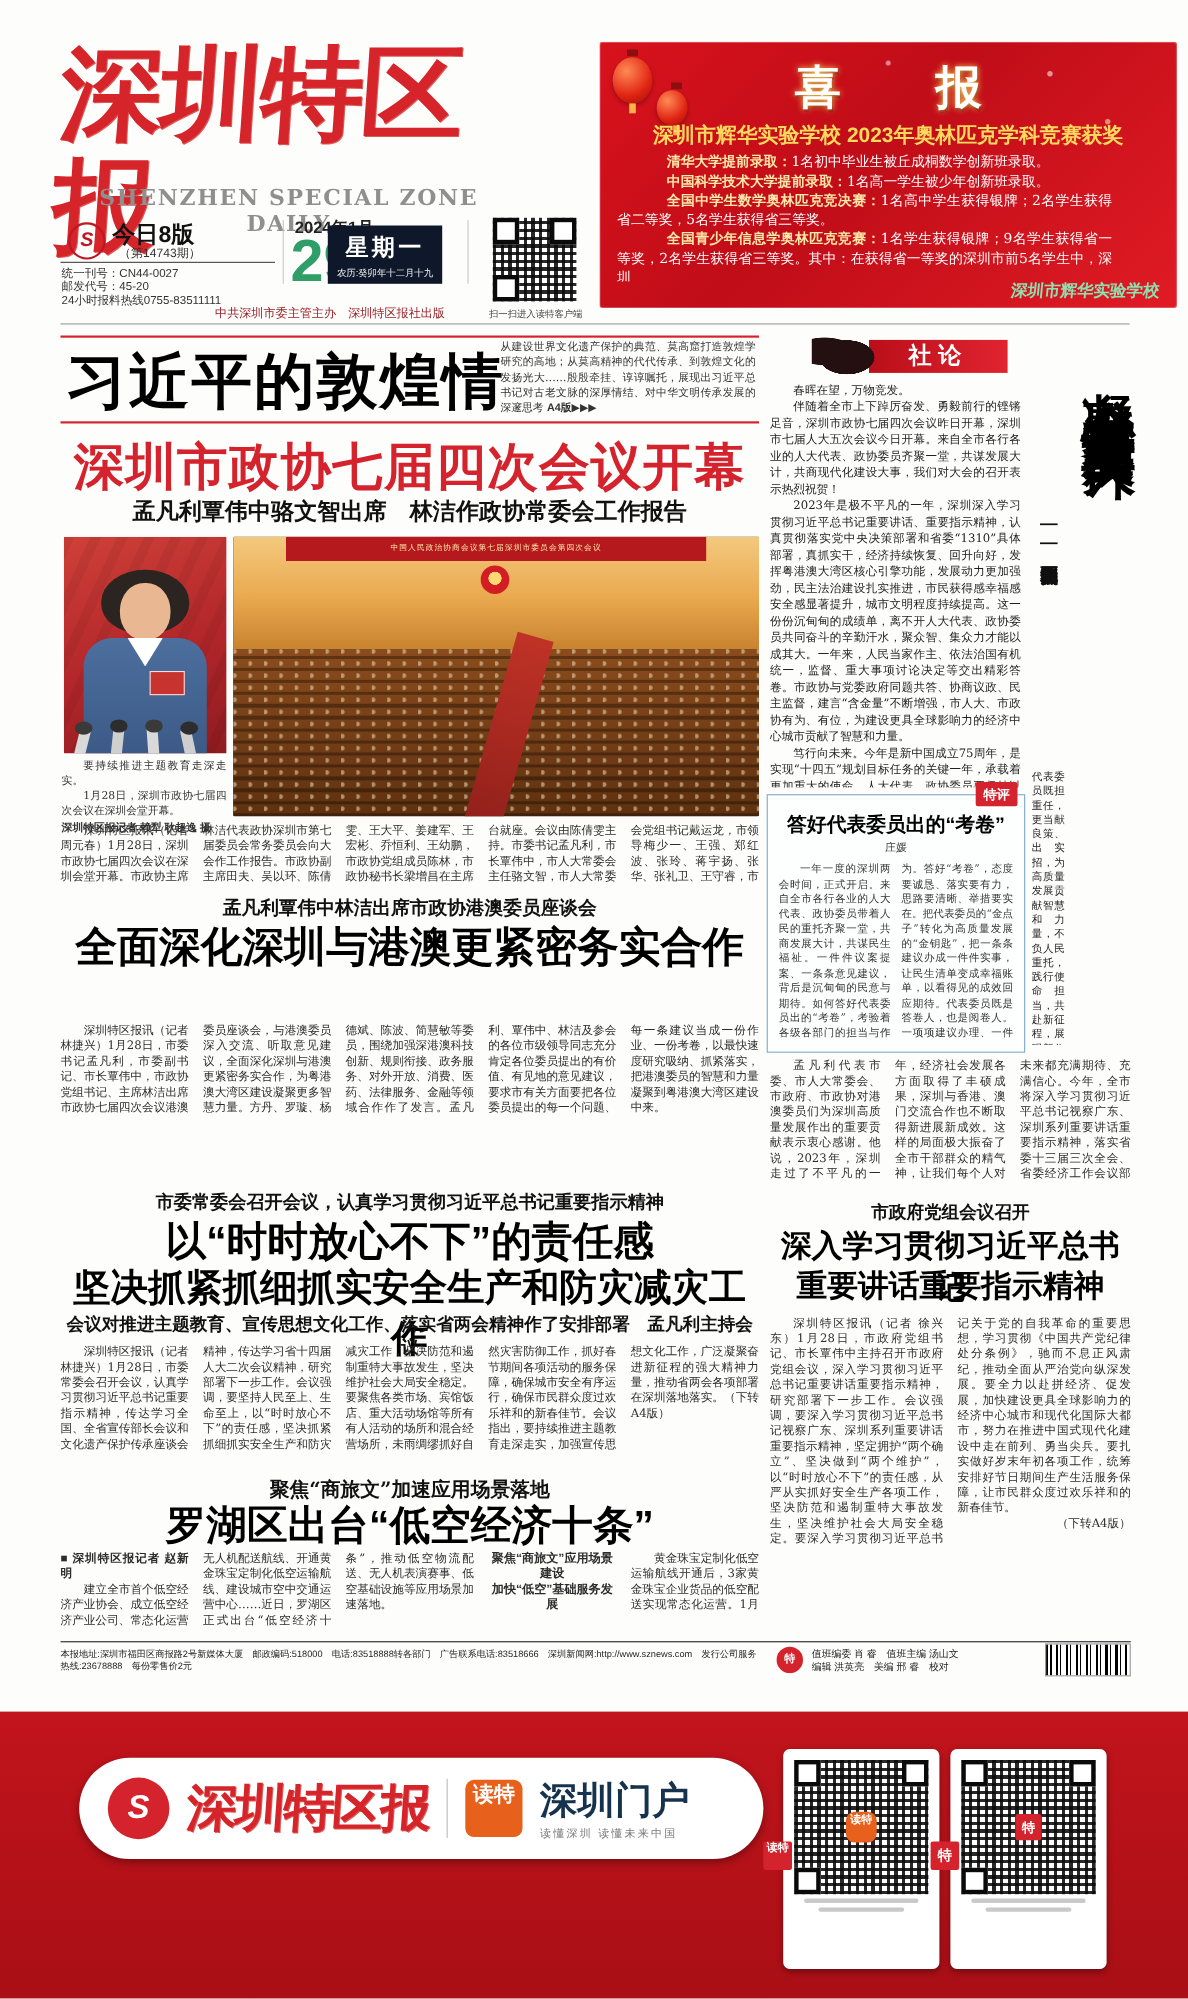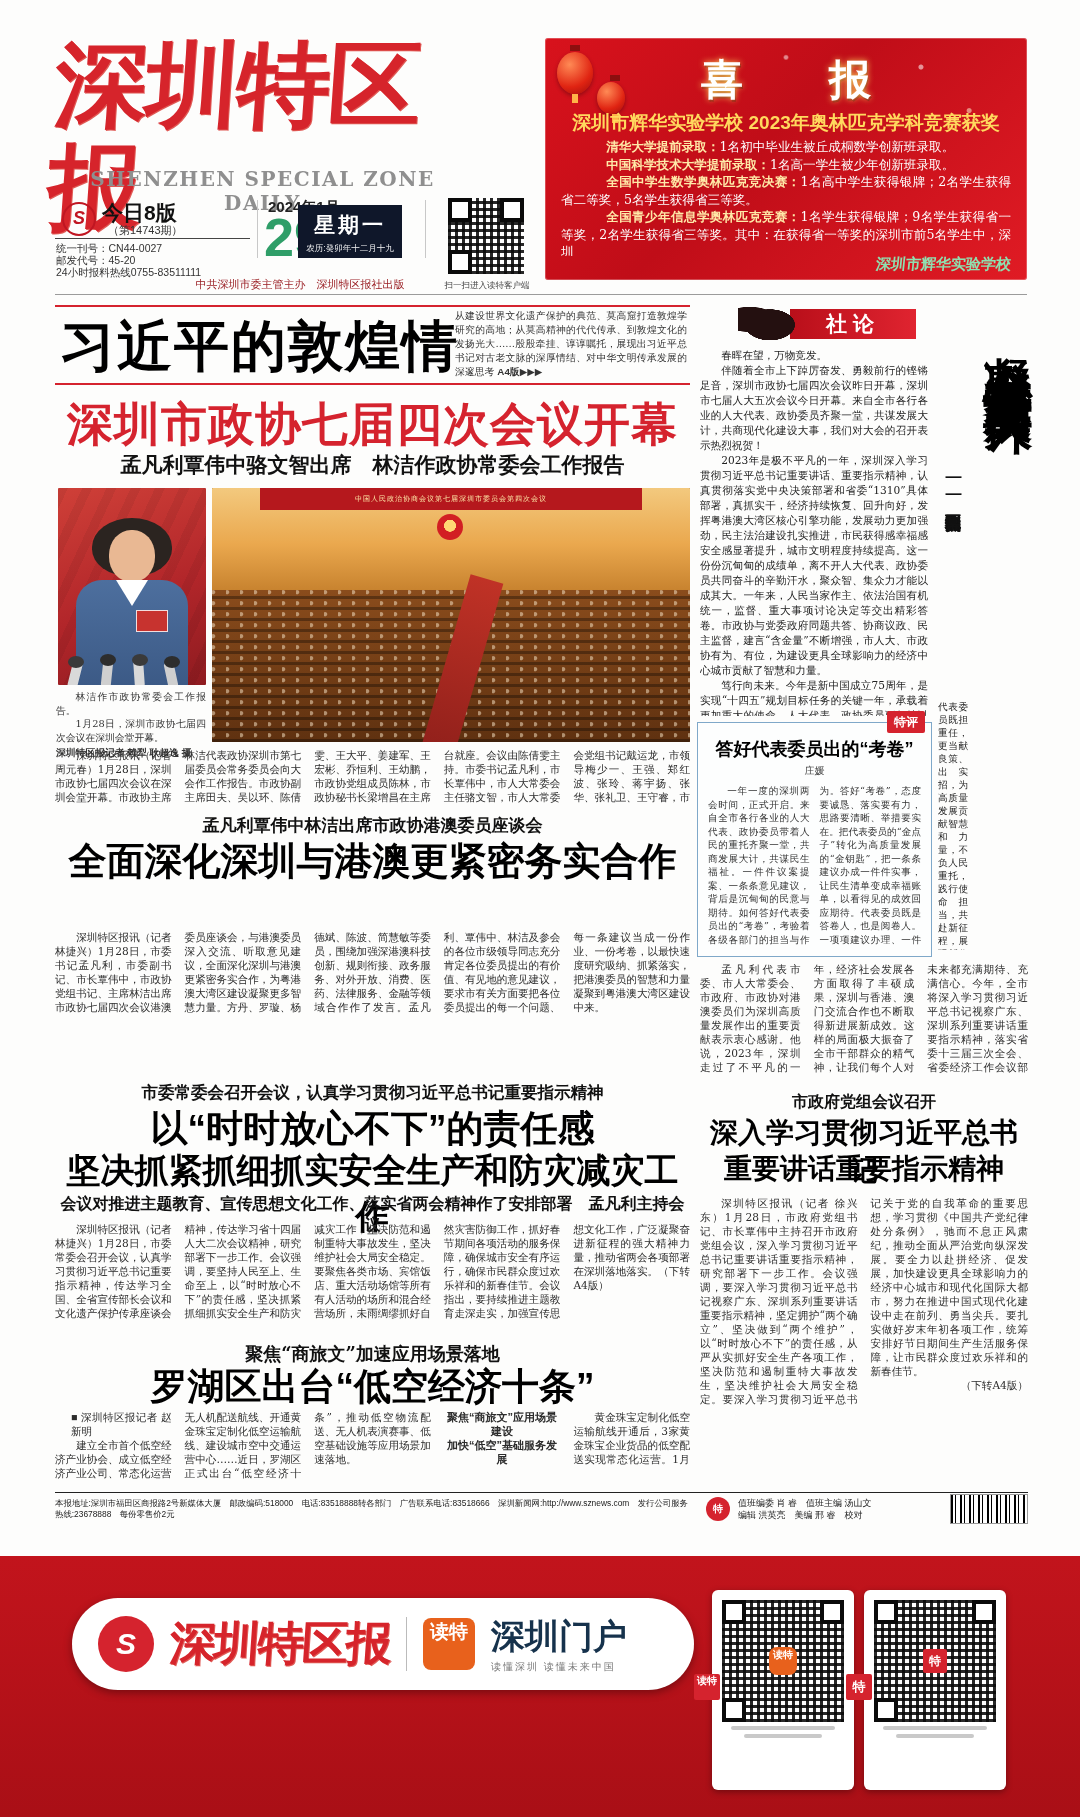--- a/index.html
+++ b/index.html
@@ -31,21 +31,21 @@
   .qr .f1,.qr .f2,.qr .f3{position:absolute;width:16px;height:16px;border:4px solid #0a0a0a;background:#fff;}
   .qr .f1{left:0;top:0}.qr .f2{right:0;top:0}.qr .f3{left:0;bottom:0}
   
   .xibao{background:linear-gradient(135deg,#d8121c 0%,#c00d18 45%,#e01b24 100%);
          border-radius:3px;box-shadow:inset 0 0 0 1px rgba(255,255,255,.25);
          background-image:
            radial-gradient(circle at 78% 12%, rgba(255,255,255,.55) 0 2px, transparent 3px),
            radial-gradient(circle at 60% 25%, rgba(255,255,255,.5) 0 1.5px, transparent 3px),
            radial-gradient(circle at 88% 30%, rgba(255,255,220,.5) 0 2px, transparent 3px),
            radial-gradient(circle at 50% 8%, rgba(255,255,255,.5) 0 1.5px, transparent 3px),
-           linear-gradient(135deg,#d8121c 0%,#c00d18 45%,#e01b24 100%);}
+           linear-gradient(135deg,#d8121c 0%,#c00d18 45%,#e01b24 100%); padding-left: 43px;}
   .lantern{position:absolute;width:36px;height:42px;border-radius:50%;
            background:radial-gradient(circle at 35% 30%,#ff8a55,#e02412 60%,#9f0c0c);
            box-shadow:0 2px 4px rgba(0,0,0,.3);}
   .lantern:before{content:"";position:absolute;left:13px;top:-7px;width:10px;height:6px;background:#8c0f0f;}
   .lantern:after{content:"";position:absolute;left:15px;bottom:-9px;width:6px;height:9px;background:#ffb347;}
   .xb-title{color:#fff;font-weight:900;letter-spacing:86px;text-indent:86px;
             text-shadow:0 0 6px #ffd95e,1px 2px 0 #8c0f0f;}
   .xb-line{color:#fefefe;font-size:12.6px;line-height:17.5px;text-indent:2em;}
   .xb-line b{color:#ffe9a8;margin-left:20px;}
   
@@ -174,21 +174,21 @@
     <div class="abs" style="left:47%;top:26px;width:26px;height:26px;border-radius:50%;background:radial-gradient(circle at 50% 45%,#ffd773 30%,#d21e23 32%);"></div>
     <div class="abs" style="left:0;top:40%;width:100%;height:60%;
          background:
            radial-gradient(circle at 8% 20%, rgba(240,220,190,.55) 0 1.6px, transparent 2.6px),
            repeating-linear-gradient(0deg, rgba(0,0,0,.32) 0 3px, transparent 3px 11px),
            linear-gradient(#8a4c1c,#5f3110);background-size:14px 11px,auto,auto;"></div>
     <div class="abs" style="left:54%;top:36%;width:34px;height:75%;background:linear-gradient(#c03226,#8e1f1a);transform:rotate(16deg);transform-origin:top;"></div>
   </div>
 
   <div class="abs just serif" style="left:56px;top:690px;width:150px;font-size:9.8px;line-height:13.5px;color:#333;">
-    <div style="text-indent:2em;">林洁作市政协常委会工作报告。</div>
+    <div style="text-indent:2em;">要持续推进主题教育走深走实。</div>
     <div style="text-indent:2em;">1月28日，深圳市政协七届四次会议在深圳会堂开幕。</div>
     <div class="sans" style="font-weight:700;margin-top:2px;">深圳特区报记者 赖犁 耿超逸 摄</div>
   </div>
 
   <div class="abs just clip colflow" style="left:55px;top:748px;width:635px;height:58px;column-count:5;">
       <span style="display:block;text-indent:2em;">深圳特区报讯（记者 周元春）1月28日，深圳市政协七届四次会议在深圳会堂开幕。市政协主席林洁代表政协深圳市第七届委员会常务委员会向大会作工作报告。市政协副主席田夫、吴以环、陈倩雯、王大平、姜建军、王宏彬、乔恒利、王幼鹏，市政协党组成员陈林，市政协秘书长梁增昌在主席台就座。会议由陈倩雯主持。市委书记孟凡利，市长覃伟中，市人大常委会主任骆文智，市人大常委会党组书记戴运龙，市领导梅少一、王强、郑红波、张玲、蒋宇扬、张华、张礼卫、王守睿，市政府秘书长高圣元出席会议，并在主席台就座。林洁代表政协深圳市第七届委员会常务委员会向大会作工作报告。（下转A4版）</span>
     </div>
 
   <div class="abs serif ctr" style="left:55px;top:814px;width:635px;font-size:17px;font-weight:700;color:#111;">孟凡利覃伟中林洁出席市政协港澳委员座谈会</div>
   <div class="abs sans ctr" style="left:55px;top:836px;width:635px;font-size:38px;font-weight:900;color:#000;">全面深化深圳与港澳更紧密务实合作</div>
@@ -222,21 +222,21 @@
   <div class="abs sans ctr" style="left:700px;top:1150px;width:328px;font-size:28px;font-weight:900;color:#000;">重要讲话重要指示精神</div>
   <div class="abs sans ctr" style="left:700px;top:1114px;width:328px;font-size:28px;font-weight:900;color:#000;">深入学习贯彻习近平总书记</div>
   <div class="abs just clip colflow" style="left:700px;top:1196px;width:328px;height:290px;column-count:2;">
     <span style="display:block;text-indent:2em;">深圳特区报讯（记者 徐兴东）1月28日，市政府党组书记、市长覃伟中主持召开市政府党组会议，深入学习贯彻习近平总书记重要讲话重要指示精神，研究部署下一步工作。会议强调，要深入学习贯彻习近平总书记视察广东、深圳系列重要讲话重要指示精神，坚定拥护“两个确立”、坚决做到“两个维护”，以“时时放心不下”的责任感，从严从实抓好安全生产各项工作，坚决防范和遏制重特大事故发生，坚决维护社会大局安全稳定。要深入学习贯彻习近平总书记关于党的自我革命的重要思想，学习贯彻《中国共产党纪律处分条例》，驰而不息正风肃纪，推动全面从严治党向纵深发展。要全力以赴拼经济、促发展，加快建设更具全球影响力的经济中心城市和现代化国际大都市，努力在推进中国式现代化建设中走在前列、勇当尖兵。要扎实做好岁末年初各项工作，统筹安排好节日期间生产生活服务保障，让市民群众度过欢乐祥和的新春佳节。</span>
     <span style="display:block;text-align:right;">（下转A4版）</span>
   </div>
 
   <div class="abs serif ctr" style="left:55px;top:1342px;width:635px;font-size:18px;font-weight:700;color:#111;">聚焦“商旅文”加速应用场景落地</div>
   <div class="abs sans ctr" style="left:55px;top:1362px;width:635px;font-size:37px;font-weight:900;color:#000;">罗湖区出台“低空经济十条”</div>
   <div class="abs just clip colflow" style="left:55px;top:1410px;width:635px;height:78px;column-count:5;">
-    <span class="sans" style="display:block;font-weight:400;margin-left:16px;">■ 深圳特区报记者 赵新明</span>
+    <span class="sans" style="display:block;font-weight:700;">■ 深圳特区报记者 赵新明</span>
     <span style="display:block;text-indent:2em;">建立全市首个低空经济产业协会、成立低空经济产业公司、常态化运营无人机配送航线、开通黄金珠宝定制化低空运输航线、建设城市空中交通运营中心……近日，罗湖区正式出台“低空经济十条”，推动低空物流配送、无人机表演赛事、低空基础设施等应用场景加速落地。</span>
     <span class="sans ctr" style="display:block;font-weight:900;font-size:11px;">聚焦“商旅文”应用场景建设</span>
     <span class="sans ctr" style="display:block;font-weight:900;font-size:11px;">加快“低空”基础服务发展</span>
     <span style="display:block;text-indent:2em;">黄金珠宝定制化低空运输航线开通后，3家黄金珠宝企业货品的低空配送实现常态化运营。1月25日，深圳开通国内第一条……（下转A4版）</span>
   </div>
 
   <div class="abs" style="left:55px;top:1492px;width:973px;height:1px;background:#222;"></div>
   <div class="abs sans" style="left:55px;top:1498px;width:640px;font-size:8.4px;line-height:11px;color:#222;">本报地址:深圳市福田区商报路2号新媒体大厦　邮政编码:518000　电话:83518888转各部门　广告联系电话:83518666　深圳新闻网:http://www.sznews.com　发行公司服务热线:23678888　每份零售价2元</div>
   <div class="abs" style="left:706px;top:1497px;width:24px;height:24px;border-radius:50%;background:#d5232e;color:#fff;font-size:10px;font-weight:900;text-align:center;line-height:24px;">特</div>
   <div class="abs sans" style="left:738px;top:1497px;font-size:9px;line-height:12px;color:#222;">

